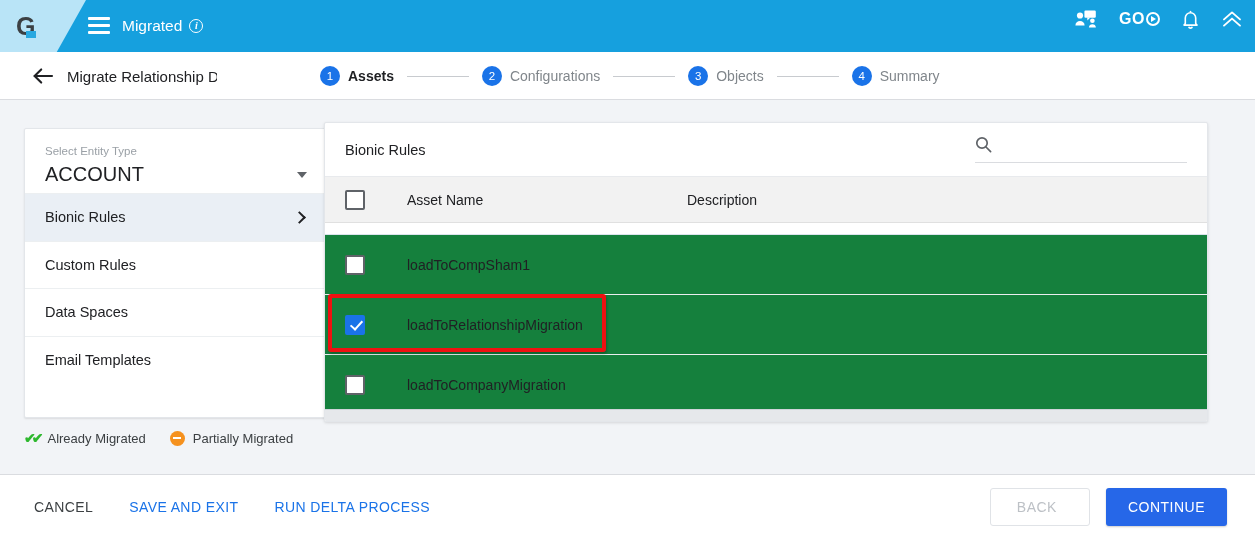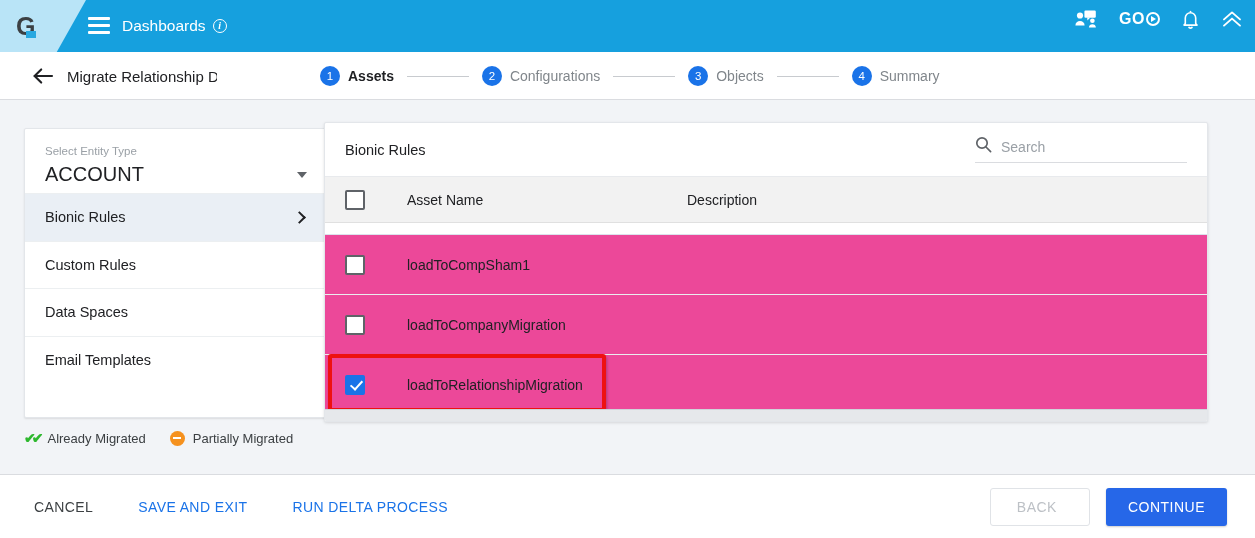--- a/index.html
+++ b/index.html
@@ -141,21 +141,21 @@
     padding: 0 0 0 20px; border-bottom: 1px solid #e0e0e0;
   }
   .col-check { width: 62px; display: flex; align-items: center; }
   .col-name { width: 280px; font-size: 14px; color: #202124; }
   .col-desc { width: 300px; font-size: 14px; color: #202124; }
 
   .sliver-row { height: 12px; border-bottom: 1px solid #dbe3ec; background: #fff; }
 
   .tbl-row {
     height: 60px; display: flex; align-items: center; padding: 0 0 0 20px;
-    border-bottom: 1px solid #ebedef; background: #ec4899; position: relative;
+    border-bottom: 1px solid #ebedef; background: #15803d; position: relative;
   }
   .cell-name { width: 280px; font-size: 14px; color: #202124; }
 
   .cbox {
     width: 20px; height: 20px; border: 2px solid #5f6368; border-radius: 2px;
     background: #fff; cursor: pointer; position: relative; flex: none;
   }
   .cbox.checked { background: #1a73e8; border-color: #1a73e8; }
   .cbox.checked::after {
     content: ""; position: absolute; left: 5.5px; top: 1.5px;
@@ -188,21 +188,21 @@
   }
   .partial-dot::after { content: ""; width: 8px; height: 2px; background: #fff; }
 
   
   .footer {
     position: absolute; left: 0; bottom: 0; width: 1255px; height: 64px;
     background: #fff; border-top: 1px solid #dadce0;
     display: flex; align-items: center; justify-content: space-between;
     padding: 0 28px 0 34px;
   }
-  .footer-left { display: flex; align-items: center; gap: 45px; justify-content: center; }
+  .footer-left { display: flex; align-items: center; gap: 36px; justify-content: center; }
   .flink { font-size: 14px; letter-spacing: .4px; cursor: pointer; background: none; border: 0; font-family: "Liberation Sans", sans-serif; }
   .flink.dark { color: #3c4043; }
   .flink.blue { color: #1a73e8; }
   .footer-right { display: flex; align-items: center; gap: 16px; }
   .btn {
     height: 38px; min-width: 100px; padding: 0 22px; font-size: 14px;
     letter-spacing: .5px; border-radius: 3px; cursor: pointer;
     font-family: "Liberation Sans", sans-serif;
   }
   .btn-back { background: #fff; color: #bdc1c6; border: 1px solid #e0e3e7; padding-left: 16px; }
@@ -214,21 +214,21 @@
 <div class="topbar">
   <div class="logo-wrap">
     <div class="logo-g">G</div>
   </div>
   <div class="hamburger">
     <span></span>
       <span></span>
       <span></span>
   </div>
   <div class="topbar-title">
-    <span>Dashboards</span>
+    <span>Migrated</span>
     <span class="info-icon">i</span>
   </div>
   <div class="topbar-right">
     <span class="tb-icon">
       <svg width="22" height="18" viewBox="0 0 22 18" fill="#fff">
         <circle cx="5" cy="5.5" r="3.1"></circle>
         <path d="M0.4 15.6c0-3 2.1-4.6 4.6-4.6s4.6 1.6 4.6 4.6z"></path>
         <circle cx="17.4" cy="10.8" r="2.3"></circle>
         <path d="M13.9 17.6c0-2.2 1.6-3.4 3.5-3.4s3.5 1.2 3.5 3.4z"></path>
         <rect x="9.4" y="0.6" width="11.4" height="7.2" rx="1.1"></rect>
@@ -316,21 +316,20 @@
   <div class="table-panel">
     <div class="tp-head">
       <div class="tp-title">Bionic Rules</div>
       <div class="search-wrap">
         <span>
           <svg width="17" height="17" viewBox="0 0 17 17" fill="none" stroke="#5f6368" stroke-width="1.7" stroke-linecap="round">
             <circle cx="7" cy="7" r="5.2"></circle>
               <path d="M11 11l4.6 4.6"></path>
           </svg>
         </span>
-        <input class="search-input" type="text" placeholder="Search" style="">
       </div>
     </div>
 
     <div class="tbl-header-row">
       <div class="col-check">
         <span class="cbox"></span>
       </div>
       <div class="col-name">Asset Name</div>
       <div class="col-desc">Description</div>
     </div>
@@ -340,33 +339,33 @@
     <div class="tbl-row">
       <div class="col-check">
         <span class="cbox"></span>
       </div>
       <div class="cell-name">loadToCompSham1</div>
       <div class="col-desc"></div>
     </div>
 
     <div class="tbl-row">
       <div class="col-check">
-        <span class="cbox"></span>
-      </div>
-      <div class="cell-name">loadToCompanyMigration</div>
-      <div class="col-desc"></div>
-    </div>
-
-    <div class="tbl-row">
-      <div class="col-check">
         <span class="cbox checked"></span>
       </div>
       <div class="cell-name">loadToRelationshipMigration</div>
       <div class="col-desc"></div>
       <div class="hl-box"></div>
+    </div>
+
+    <div class="tbl-row">
+      <div class="col-check">
+        <span class="cbox"></span>
+      </div>
+      <div class="cell-name">loadToCompanyMigration</div>
+      <div class="col-desc"></div>
     </div>
 
     <div class="hscroll">
       <div class="hscroll-thumb"></div>
     </div>
   </div>
 
   <div class="legend">
     <div class="legend-item">
       <span class="dbl-check">✔✔</span>

